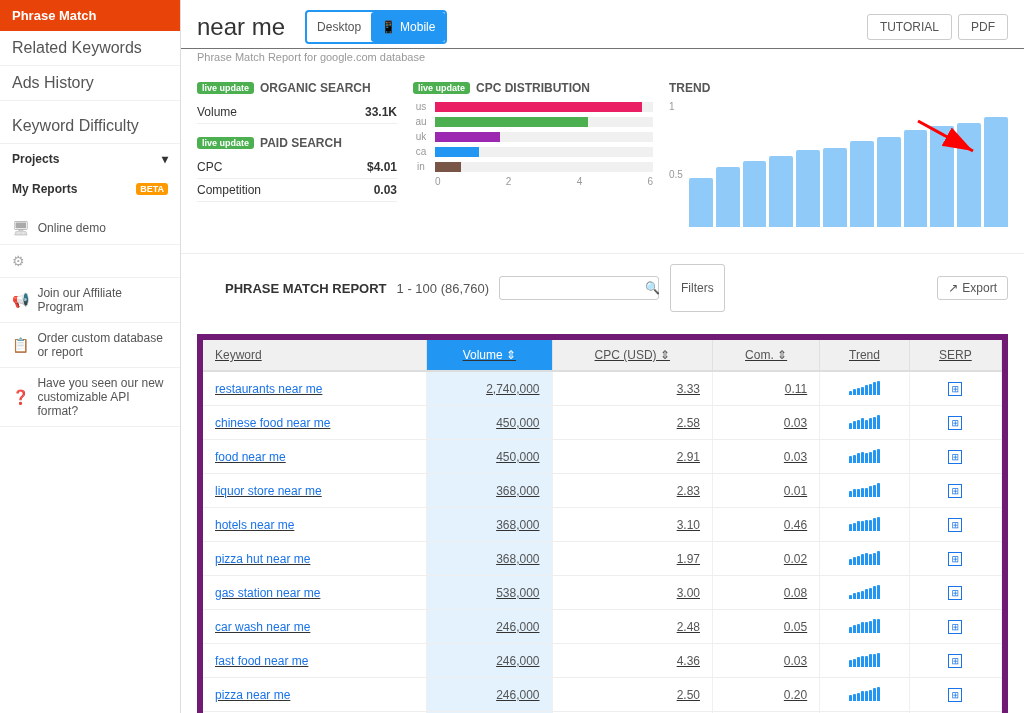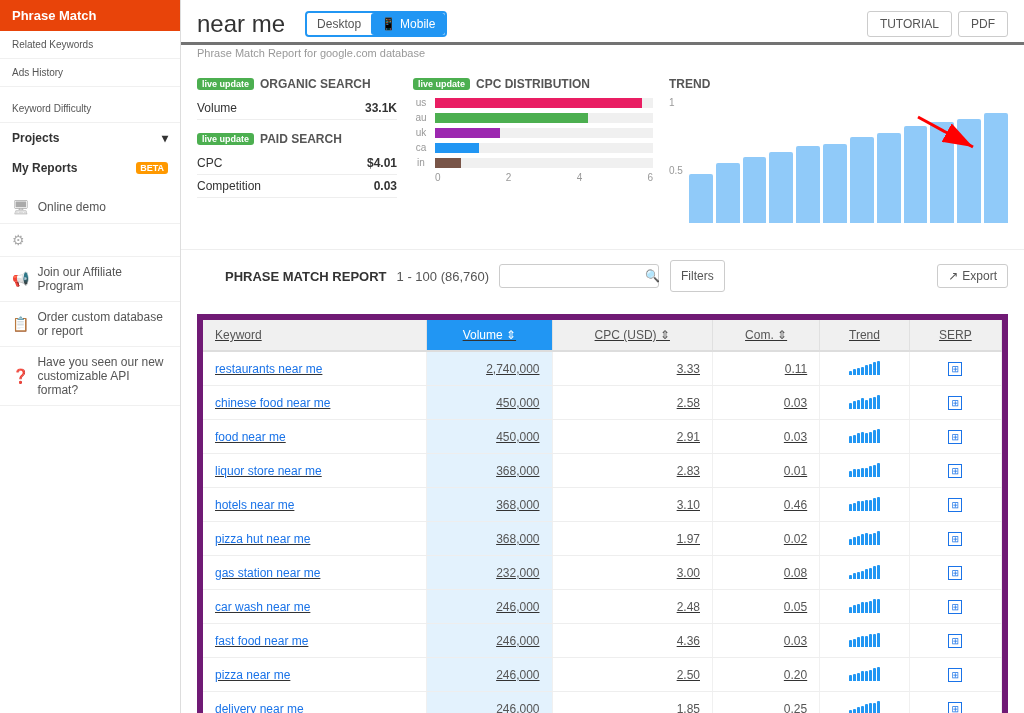--- a/index.html
+++ b/index.html
@@ -18,21 +18,21 @@
     .sidebar-header {
       background: #e8440a;
       color: #fff;
       font-weight: bold;
       font-size: 13px;
       padding: 8px 12px;
       cursor: pointer;
     }
     .sidebar-item {
       padding: 8px 12px;
-      font-size: 10px;
+      font-size: 16px;
       color: #555;
       cursor: pointer;
       border-bottom: 1px solid #f0f0f0;
     }
     .sidebar-section-heading {
       padding: 8px 12px;
       font-size: 12px;
       color: #333;
       font-weight: bold;
       display: flex;
@@ -66,21 +66,21 @@
       flex: 1;
       overflow-y: auto;
       background: #fff;
     }
 
     
     .top-bar {
       display: flex;
       align-items: center;
       padding: 10px 16px 4px;
-      border-bottom: 3px solid #737373;
+      border-bottom: 1px solid #737373;
       background: #fff;
       gap: 10px;
     }
     .keyword-title {
       font-size: 24px;
       font-weight: 300;
       color: #333;
       margin-right: 10px;
     }
     .device-btn {
@@ -224,21 +224,21 @@
     .search-box {
       border: 1px solid #ccc;
       border-radius: 3px;
       padding: 4px 8px;
       font-size: 12px;
       width: 160px;
     }
     .filter-btn {
       border: 1px solid #ccc;
       background: #fff;
-      padding: 8px 10px;
+      padding: 16px 10px;
       border-radius: 3px;
       cursor: pointer;
       font-size: 12px;
       color: #555;
       text-align: center;
     }
     .export-btn {
       margin-left: auto;
       border: 1px solid #ccc;
       background: #fff;
@@ -344,21 +344,21 @@
     <span class="sidebar-icon">❓</span>
     <span>Have you seen our new customizable API format?</span>
   </div>
 </div>
 
 <div id="main">
 
   <div class="top-bar">
     <span class="keyword-title">near me</span>
     <div class="device-btn-group">
-      <button class="device-btn" style="border:none; background:#fff; padding:0 10px; cursor:pointer; font-size:12px; color:#555; display:flex; align-items:center; gap:4px;">Desktop</button>
+      <button class="device-btn" style="border:none; background:#fff; padding:8px 10px; cursor:pointer; font-size:12px; color:#555; display:flex; align-items:center; gap:4px;">Desktop</button>
       <button class="device-btn active" style="border:none; background:#2196f3; padding:4px 10px; cursor:pointer; font-size:12px; color:#fff; display:flex; align-items:center; gap:4px;">
         <span>📱</span>
         <span>Mobile</span>
       </button>
     </div>
     <div class="top-actions">
       <button class="action-btn">TUTORIAL</button>
       <button class="action-btn">PDF</button>
     </div>
   </div>
@@ -597,21 +597,21 @@
                 <div class="trend-mini-bar" style="height: 11px; background: rgb(33, 150, 243);"></div>
                 <div class="trend-mini-bar" style="height: 12px; background: rgb(33, 150, 243);"></div>
                 <div class="trend-mini-bar" style="height: 11px; background: rgb(33, 150, 243);"></div>
                 <div class="trend-mini-bar" style="height: 12px; background: rgb(33, 150, 243);"></div>
                 <div class="trend-mini-bar" style="height: 14px; background: rgb(33, 150, 243);"></div>
               </div></td>
             <td class="center-cell"><span style="display:inline-flex;width:14px;height:14px;border:1px solid #1a73e8;color:#1a73e8;font-size:9px;align-items:center;justify-content:center;cursor:pointer;">⊞</span></td>
           </tr>
           <tr>
             <td class="keyword-cell"><a class="keyword-link" href="#">gas station near me</a></td>
-            <td class="num-cell" style="background: rgb(227, 242, 253);">232,000</td>
+            <td class="num-cell" style="background: rgb(227, 242, 253);">538,000</td>
             <td class="num-cell">3.00</td>
             <td class="num-cell">0.08</td>
             <td class="center-cell"><div class="trend-mini">
                 <div class="trend-mini-bar" style="height: 4px; background: rgb(33, 150, 243);"></div>
                 <div class="trend-mini-bar" style="height: 6px; background: rgb(33, 150, 243);"></div>
                 <div class="trend-mini-bar" style="height: 7px; background: rgb(33, 150, 243);"></div>
                 <div class="trend-mini-bar" style="height: 8px; background: rgb(33, 150, 243);"></div>
                 <div class="trend-mini-bar" style="height: 10px; background: rgb(33, 150, 243);"></div>
                 <div class="trend-mini-bar" style="height: 11px; background: rgb(33, 150, 243);"></div>
                 <div class="trend-mini-bar" style="height: 13px; background: rgb(33, 150, 243);"></div>

